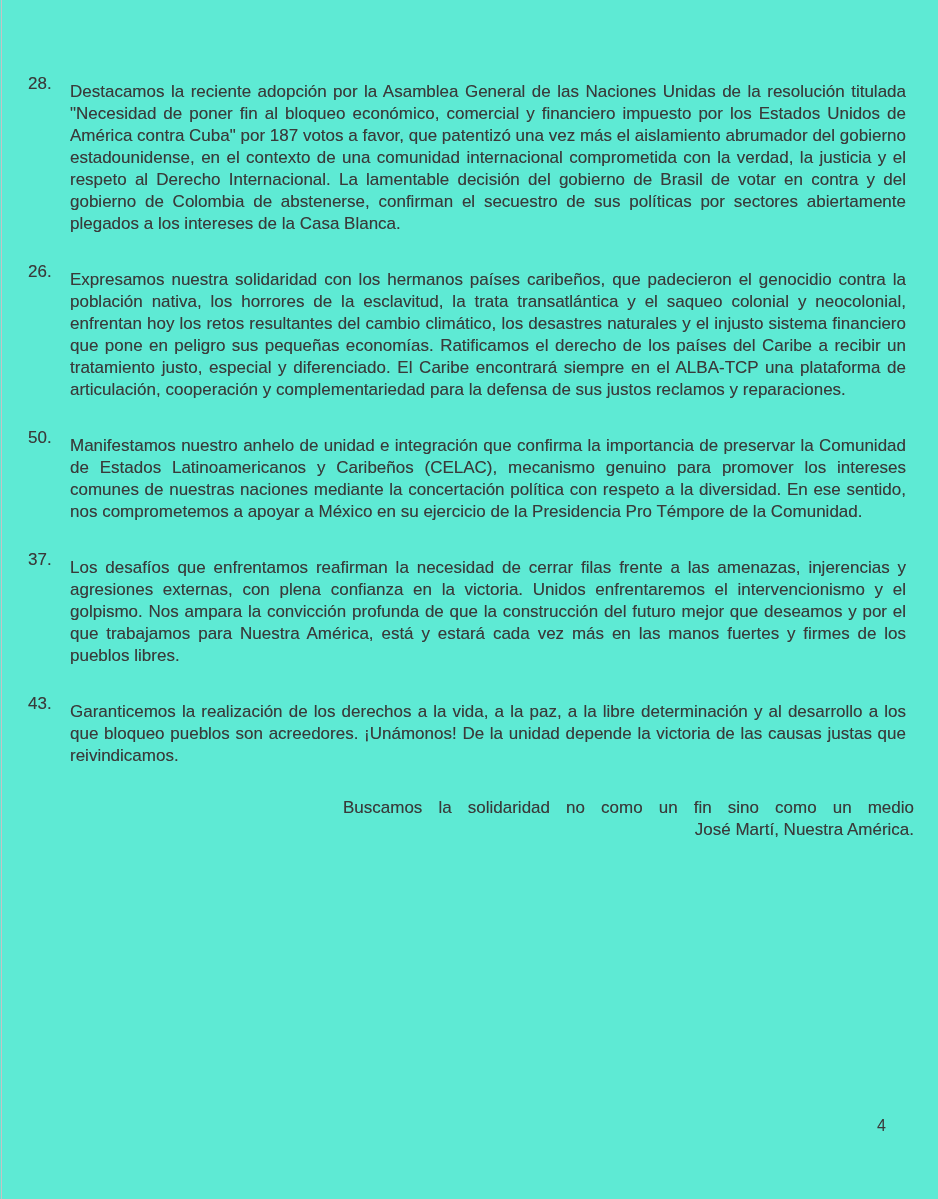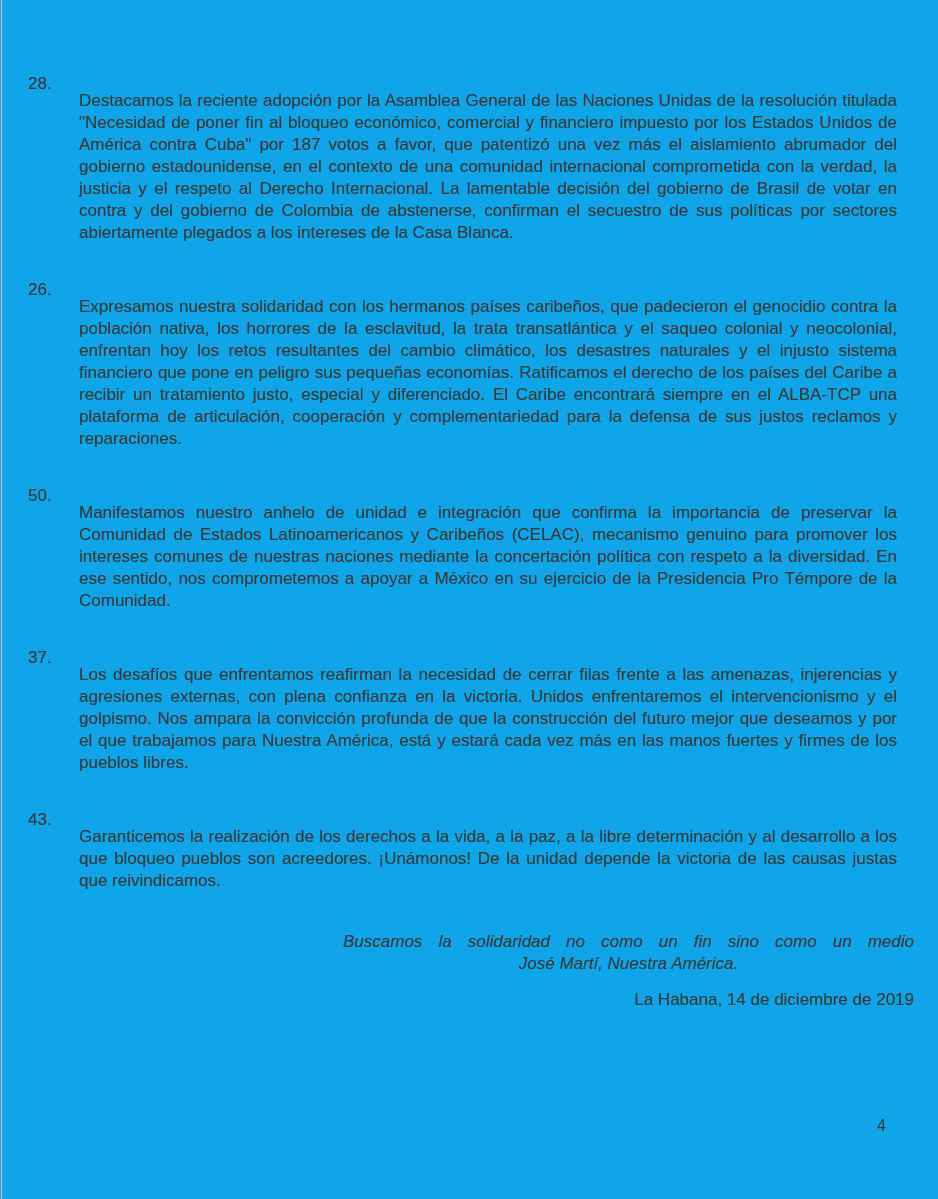--- a/index.html
+++ b/index.html
@@ -5,21 +5,21 @@
 <style>
   html, body {
     margin: 0;
     padding: 0;
     background: #ffffff;
   }
   .page {
     position: relative;
     width: 938px;
     height: 1199px;
-    background: #0ea5e9;
+    background: #5eead4;
     overflow: hidden;
     font-family: "Liberation Sans", "DejaVu Sans", sans-serif;
     color: #3a3a3a;
   }
   .page-edge {
     position: absolute;
     left: 1px;
     top: 0;
     bottom: 0;
     width: 1px;
@@ -37,33 +37,32 @@
   .para {
     display: flex;
     margin: 0 0 18px 0;
   }
   .para .num {
     flex: 0 0 34px;
     width: 34px;
   }
   .para .txt {
     flex: 1;
-    margin: 17px;
+    margin: 8px;
     text-align: justify;
   }
   .quote-block {
     margin: 22px 0 0 315px;
-    font-style: italic;
   }
   .quote-line {
     text-align: justify;
     text-align-last: justify;
   }
   .quote-attribution {
-    text-align: center;
+    text-align: right;
   }
   .dateline {
     margin-top: 14px;
     text-align: right;
   }
   .page-number {
     position: absolute;
     top: 1116px;
     right: 52px;
     font-size: 16px;
@@ -102,18 +101,17 @@
     <div class="para">
       <span class="num">43.</span>
       <p class="txt">Garanticemos la realización de los derechos a la vida, a la paz, a la libre determinación y al desarrollo a los que bloqueo pueblos son acreedores. ¡Unámonos! De la unidad depende la victoria de las causas justas que reivindicamos.</p>
     </div>
 
     <div class="quote-block">
       <div class="quote-line">Buscamos la solidaridad no como un fin sino como un medio</div>
       <div class="quote-attribution">José Martí, Nuestra América.</div>
     </div>
 
-    <div class="dateline">La Habana, 14 de diciembre de 2019</div>
 
   </main>
 
   <div class="page-number">4</div>
 </div>
 
 </body></html>

